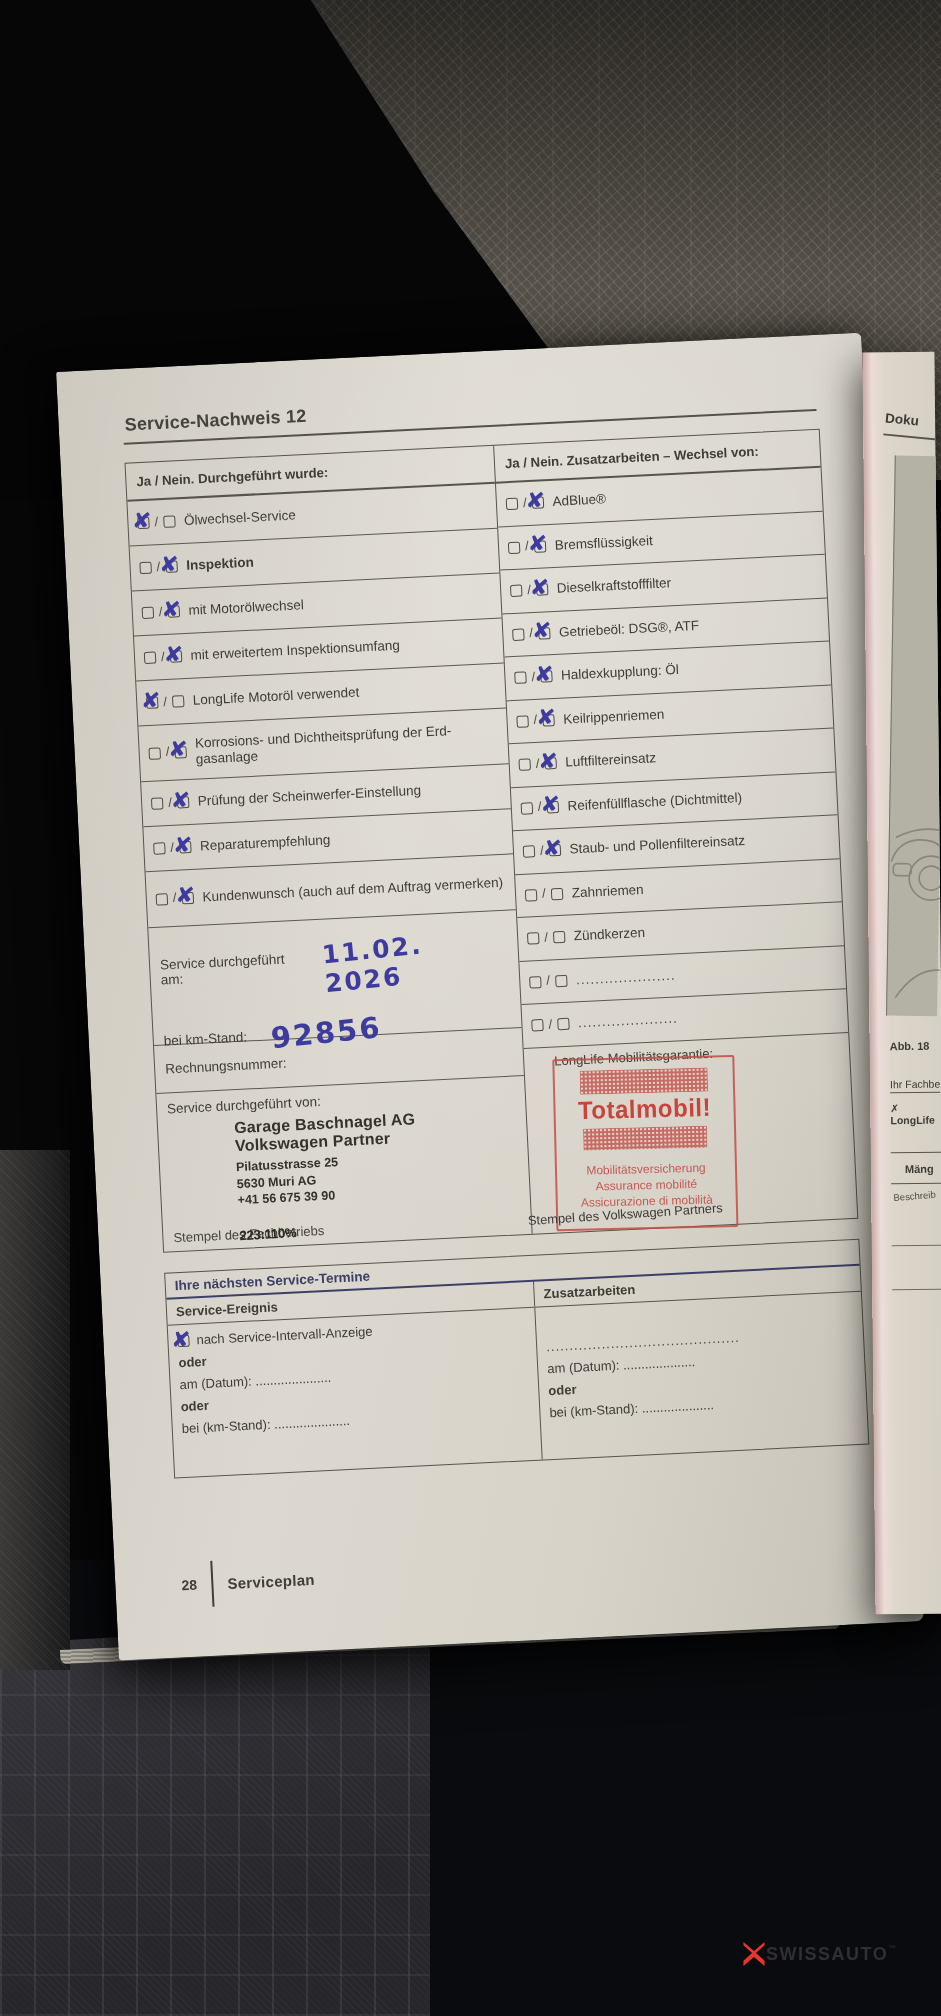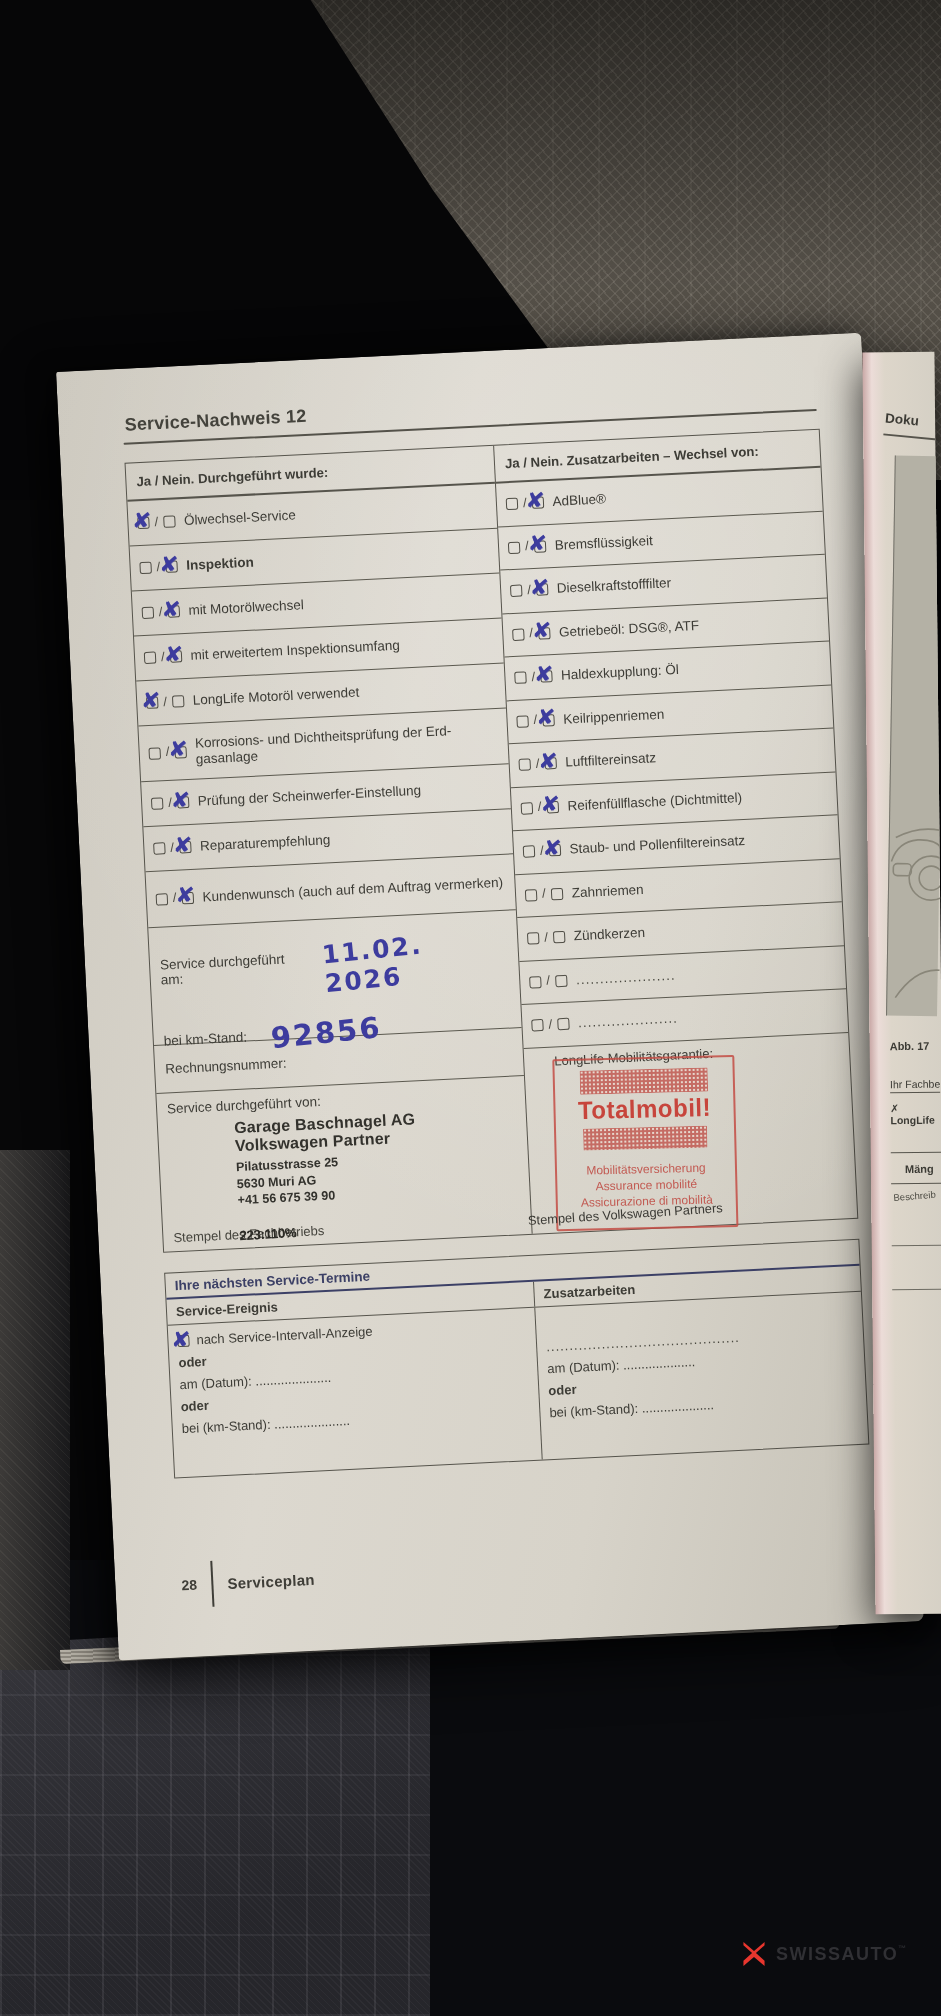--- a/index.html
+++ b/index.html
@@ -142,21 +142,21 @@
   .rp-figure svg{position:absolute;left:-2px;bottom:8px;}
   .rp-abb{position:absolute;left:20px;top:688px;font-size:11px;font-weight:bold;}
   .rp-fach{position:absolute;left:20px;top:726px;font-size:10.5px;border-bottom:1px solid #56544c;padding-bottom:2px;}
   .rp-kratzer{position:absolute;left:20px;top:750px;font-size:10.5px;font-weight:bold;}
   .rp-mtable{position:absolute;left:20px;top:800px;width:60px;height:180px;border-top:1.4px solid #56544c;}
   .rp-mhead{padding:10px 0 8px 14px;font-weight:bold;font-size:11px;border-bottom:1.2px solid #56544c;}
   .rp-mrow{padding:6px 0 0 2px;font-size:9.5px;transform:rotate(-4deg);color:#4a4941;}
   .rp-sep{position:absolute;left:0;width:60px;height:1px;background:#6d6b62;}
 
   
-  .logo{position:absolute;left:742px;top:1942px;display:flex;align-items:center;gap:10px;}
+  .logo{position:absolute;left:742px;top:1942px;display:flex;align-items:center;}
   .logo-x{width:24px;height:24px;}
   .logo-text{font-size:18px;font-weight:bold;letter-spacing:1.5px;color:#303034;}
   .logo-tm{font-size:8px;color:#2c2c30;vertical-align:top;}
 </style>
 </head>
 <body>
 
 <div class="stage">
 
   <div class="fabric-top"></div>
@@ -475,21 +475,21 @@
           <g fill="none" stroke="#898679" stroke-width="1.6">
             <path d="M8 30 Q30 18 52 22"></path>
             <path d="M4 54 Q10 34 30 32 Q48 31 54 40"></path>
             <rect x="6" y="56" width="18" height="12" rx="4"></rect>
             <circle cx="44" cy="70" r="22"></circle>
             <circle cx="44" cy="70" r="12"></circle>
             <path d="M10 190 Q30 160 54 162"></path>
           </g>
         </svg>
       </div>
-      <div class="rp-abb">Abb. 17</div>
+      <div class="rp-abb">Abb. 18</div>
       <div class="rp-fach">Ihr Fachbe</div>
       <div class="rp-kratzer">✗ LongLife</div>
       <div class="rp-mtable">
         <div class="rp-mhead">Mäng</div>
         <div class="rp-mrow">Beschreib</div>
         <div class="rp-sep" style="top:92px"></div>
         <div class="rp-sep" style="top:136px"></div>
       </div>
     </div>
   </div>

